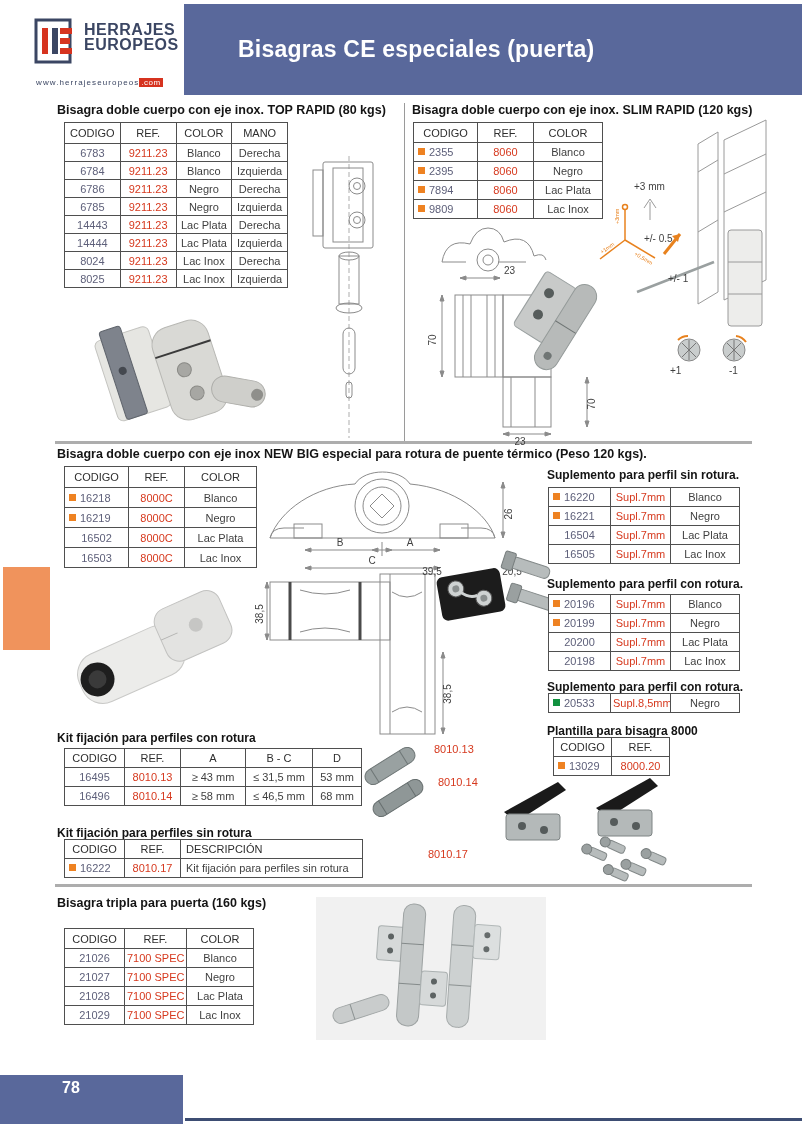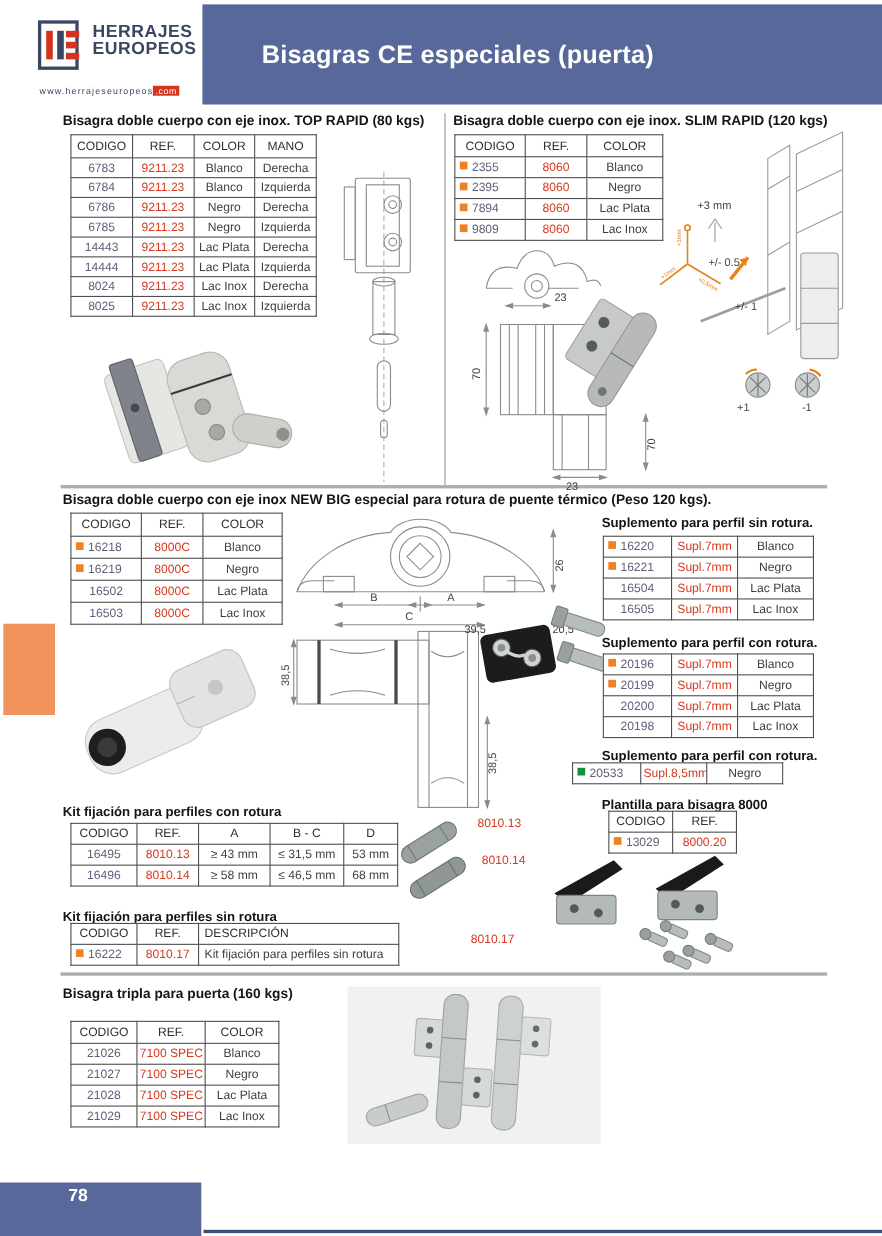--- a/index.html
+++ b/index.html
@@ -24,21 +24,21 @@
   td.c-ref{color:#d6391e;}
   td.c-val{color:#3f3f3f;}
   td.has-bullet{text-align:left;padding-left:4px;}
   .bullet{display:inline-block;width:7px;height:7px;margin-right:4px;vertical-align:1px;}
   .bullet.orange{background:#ee8222;}
   .bullet.green{background:#11913f;}
   .t-top{left:64px;top:122px;width:224px;} .t-top th{height:18px}.t-top td{height:15px}
   .t-slim{left:413px;top:122px;width:174px;} .t-slim th:nth-child(1){width:59px}.t-slim th:nth-child(2){width:51px}.t-slim th:nth-child(3){width:64px}.t-slim th{height:17px}.t-slim td{height:16px}
   .t-newbig{left:64px;top:466px;width:177px;}.t-newbig th:nth-child(1){width:59px}.t-newbig th:nth-child(2){width:51px}.t-newbig th:nth-child(3){width:67px}.t-newbig th{height:18px}.t-newbig td{height:17px}
   .t-supl{width:174px;}.t-supl td:nth-child(1){width:55px}.t-supl td:nth-child(2){width:55px}.t-supl td:nth-child(3){width:64px}.t-supl td{height:16px}
-  .t-suplsin{left:548px;top:487px;} .t-suplcon{left:548px;top:594px;} .t-suplcon2{left:520px;top:693px;}
+  .t-suplsin{left:548px;top:487px;} .t-suplcon{left:548px;top:594px;} .t-suplcon2{left:548px;top:693px;}
   .t-plant{left:553px;top:737px;width:106px;}.t-plant th{width:53px;height:16px}.t-plant td{height:16px}
   .t-kitcon{left:64px;top:748px;width:272px;}.t-kitcon th:nth-child(1){width:55px}.t-kitcon th:nth-child(2){width:51px}.t-kitcon th:nth-child(3){width:60px}.t-kitcon th:nth-child(4){width:62px}.t-kitcon th:nth-child(5){width:44px}.t-kitcon th{height:16px}.t-kitcon td{height:16px}
   .t-kitsin{left:64px;top:839px;width:280px;}.t-kitsin th:nth-child(1){width:55px}.t-kitsin th:nth-child(2){width:51px}.t-kitsin th:nth-child(3){width:174px}.t-kitsin th{height:16px}.t-kitsin td{height:16px}
   .t-kitsin th:nth-child(3){text-align:left;padding-left:5px}
   .t-kitsin td:nth-child(3){text-align:left;padding-left:5px}
   .t-tripla{left:64px;top:928px;width:174px;}.t-tripla th:nth-child(1){width:55px}.t-tripla th:nth-child(2){width:57px}.t-tripla th:nth-child(3){width:62px}.t-tripla th{height:17px}.t-tripla td{height:16px}
   
   .divider{position:absolute;background:#adadad;height:3px;}
   #vdiv{left:404px;top:103px;width:1px;height:338px;background:#9a9a9a;position:absolute;}
   #orange-tab{left:3px;top:567px;width:47px;height:83px;background:#f0935c;}

